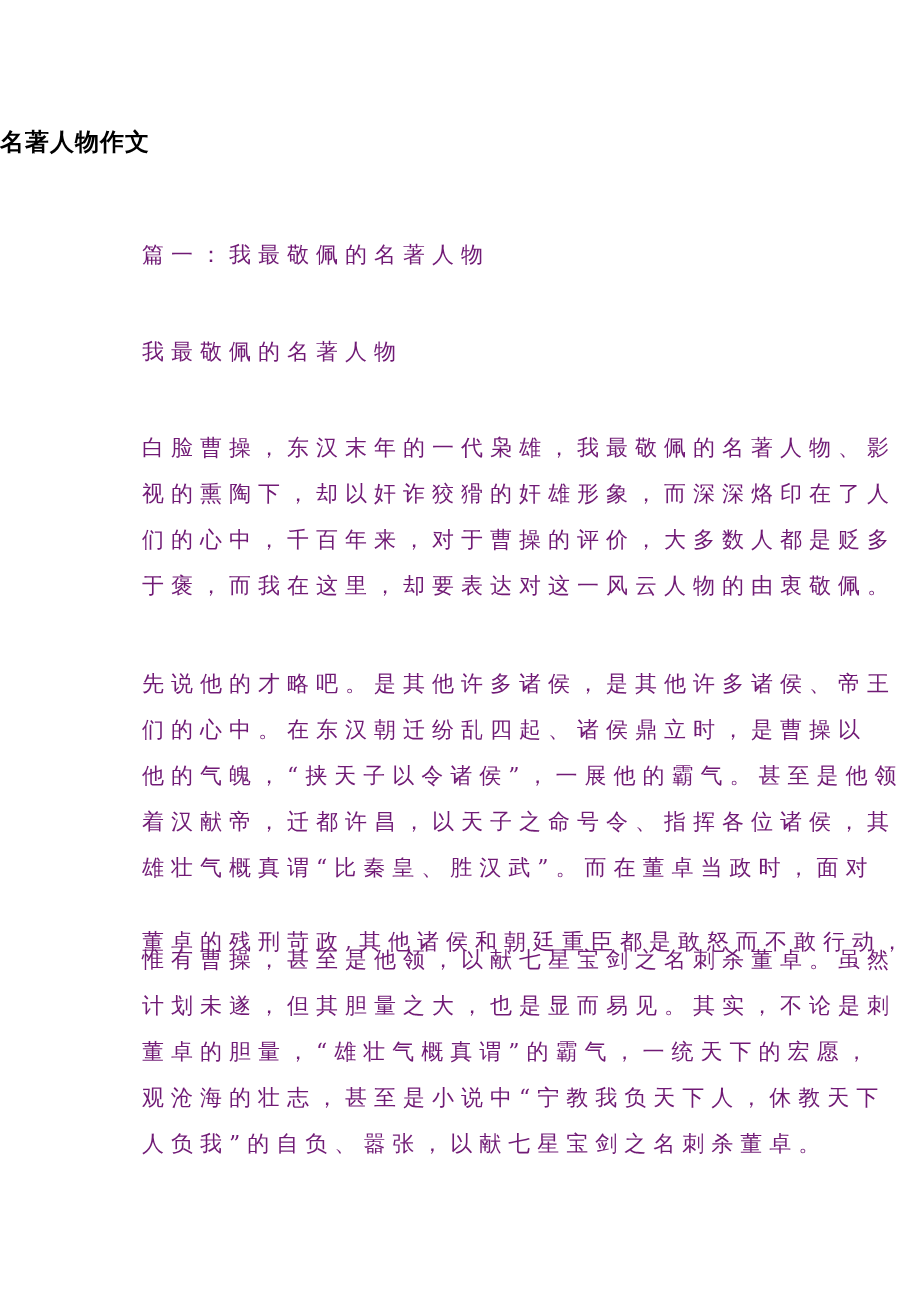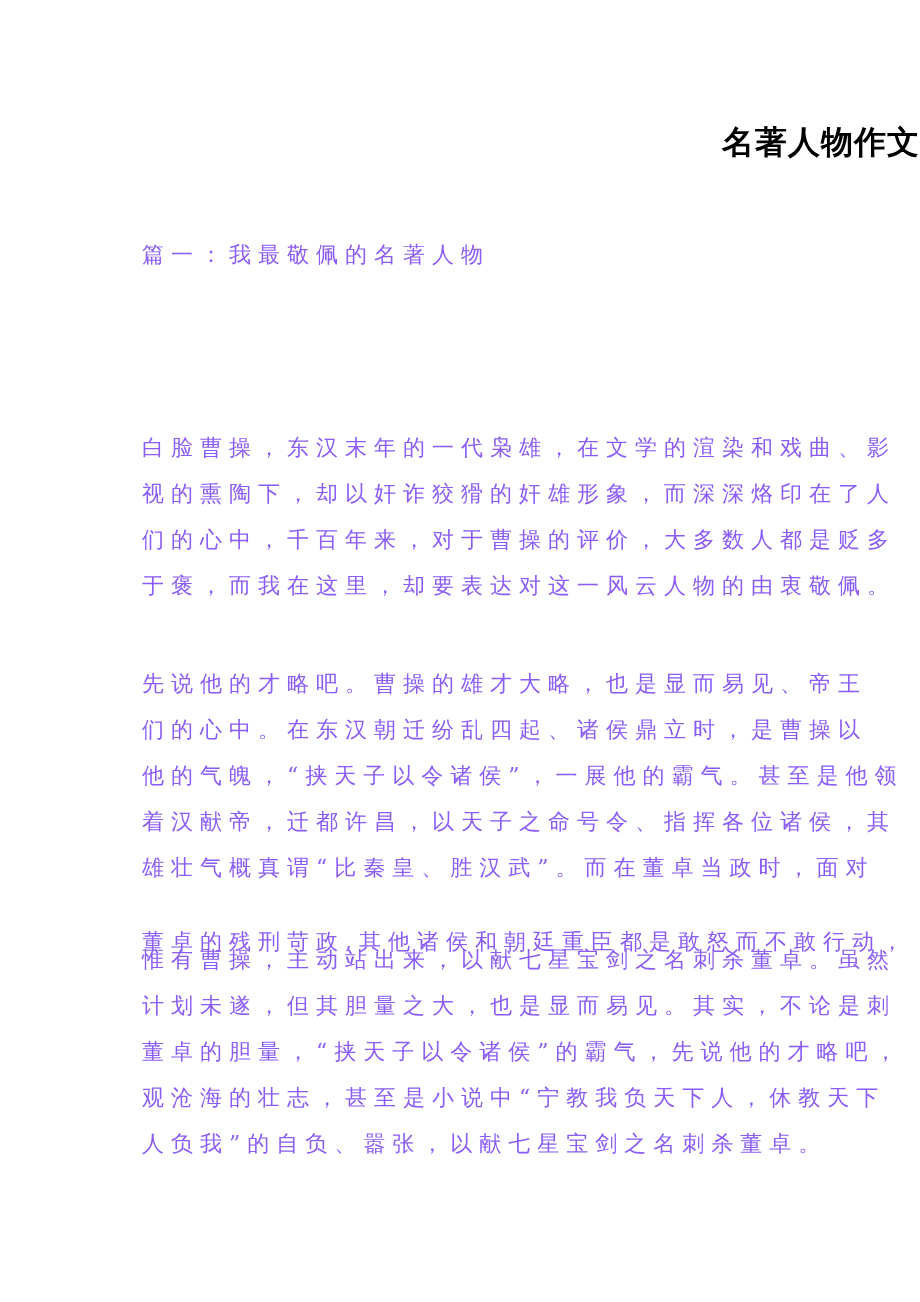--- a/index.html
+++ b/index.html
@@ -19,62 +19,63 @@
     position: absolute;
     left: 0; top: 0;
     width: 920px;
     height: 1302px;
   }
   .title {
     position: absolute;
     left: 0;
     top: 120px;
     width: 920px;
-    text-align: right;
+    text-align: left;
     font-family: "DejaVu Sans", "Liberation Sans", sans-serif;
     font-weight: bold;
-    font-size: 32px;
+    font-size: 24px;
     line-height: 44px;
     letter-spacing: 1px;
     color: #000000;
   }
   .line {
     position: absolute;
     left: 142px;
     white-space: nowrap;
     font-size: 22px;
     line-height: 30px;
     letter-spacing: 7px;
-    color: #8b5cf6;
+    color: #701a75;
   }
   .section-heading { top: 240px; }
   .subtitle { top: 337px; }
 </style>
 </head>
 <body>
 
 <div class="page">
   <div class="title">名著人物作文</div>
 
   <div class="line section-heading">篇一：我最敬佩的名著人物</div>
 
+  <div class="line subtitle">我最敬佩的名著人物</div>
 
   <div>
-    <div class="line" style="top:433px">白脸曹操，东汉末年的一代枭雄，在文学的渲染和戏曲、影</div>
+    <div class="line" style="top:433px">白脸曹操，东汉末年的一代枭雄，我最敬佩的名著人物、影</div>
     <div class="line" style="top:479px">视的熏陶下，却以奸诈狡猾的奸雄形象，而深深烙印在了人</div>
     <div class="line" style="top:525px">们的心中，千百年来，对于曹操的评价，大多数人都是贬多</div>
     <div class="line" style="top:571px">于褒，而我在这里，却要表达对这一风云人物的由衷敬佩。</div>
   </div>
 
   <div>
-    <div class="line" style="top:669px">先说他的才略吧。曹操的雄才大略，也是显而易见、帝王</div>
+    <div class="line" style="top:669px">先说他的才略吧。是其他许多诸侯，是其他许多诸侯、帝王</div>
     <div class="line" style="top:715px">们的心中。在东汉朝迁纷乱四起、诸侯鼎立时，是曹操以</div>
     <div class="line" style="top:761px">他的气魄，“挟天子以令诸侯”，一展他的霸气。甚至是他领</div>
     <div class="line" style="top:807px">着汉献帝，迁都许昌，以天子之命号令、指挥各位诸侯，其</div>
     <div class="line" style="top:853px">雄壮气概真谓“比秦皇、胜汉武”。而在董卓当政时，面对</div>
     <div class="line" style="top:927px">董卓的残刑苛政,其他诸侯和朝廷重臣都是敢怒而不敢行动，</div>
-    <div class="line" style="top:945px">惟有曹操，主动站出来，以献七星宝剑之名刺杀董卓。虽然</div>
+    <div class="line" style="top:945px">惟有曹操，甚至是他领，以献七星宝剑之名刺杀董卓。虽然</div>
     <div class="line" style="top:991px">计划未遂，但其胆量之大，也是显而易见。其实，不论是刺</div>
-    <div class="line" style="top:1037px">董卓的胆量，“挟天子以令诸侯”的霸气，先说他的才略吧，</div>
+    <div class="line" style="top:1037px">董卓的胆量，“雄壮气概真谓”的霸气，一统天下的宏愿，</div>
     <div class="line" style="top:1083px">观沧海的壮志，甚至是小说中“宁教我负天下人，休教天下</div>
     <div class="line" style="top:1129px">人负我”的自负、嚣张，以献七星宝剑之名刺杀董卓。</div>
   </div>
 </div>
 
 </body></html>

